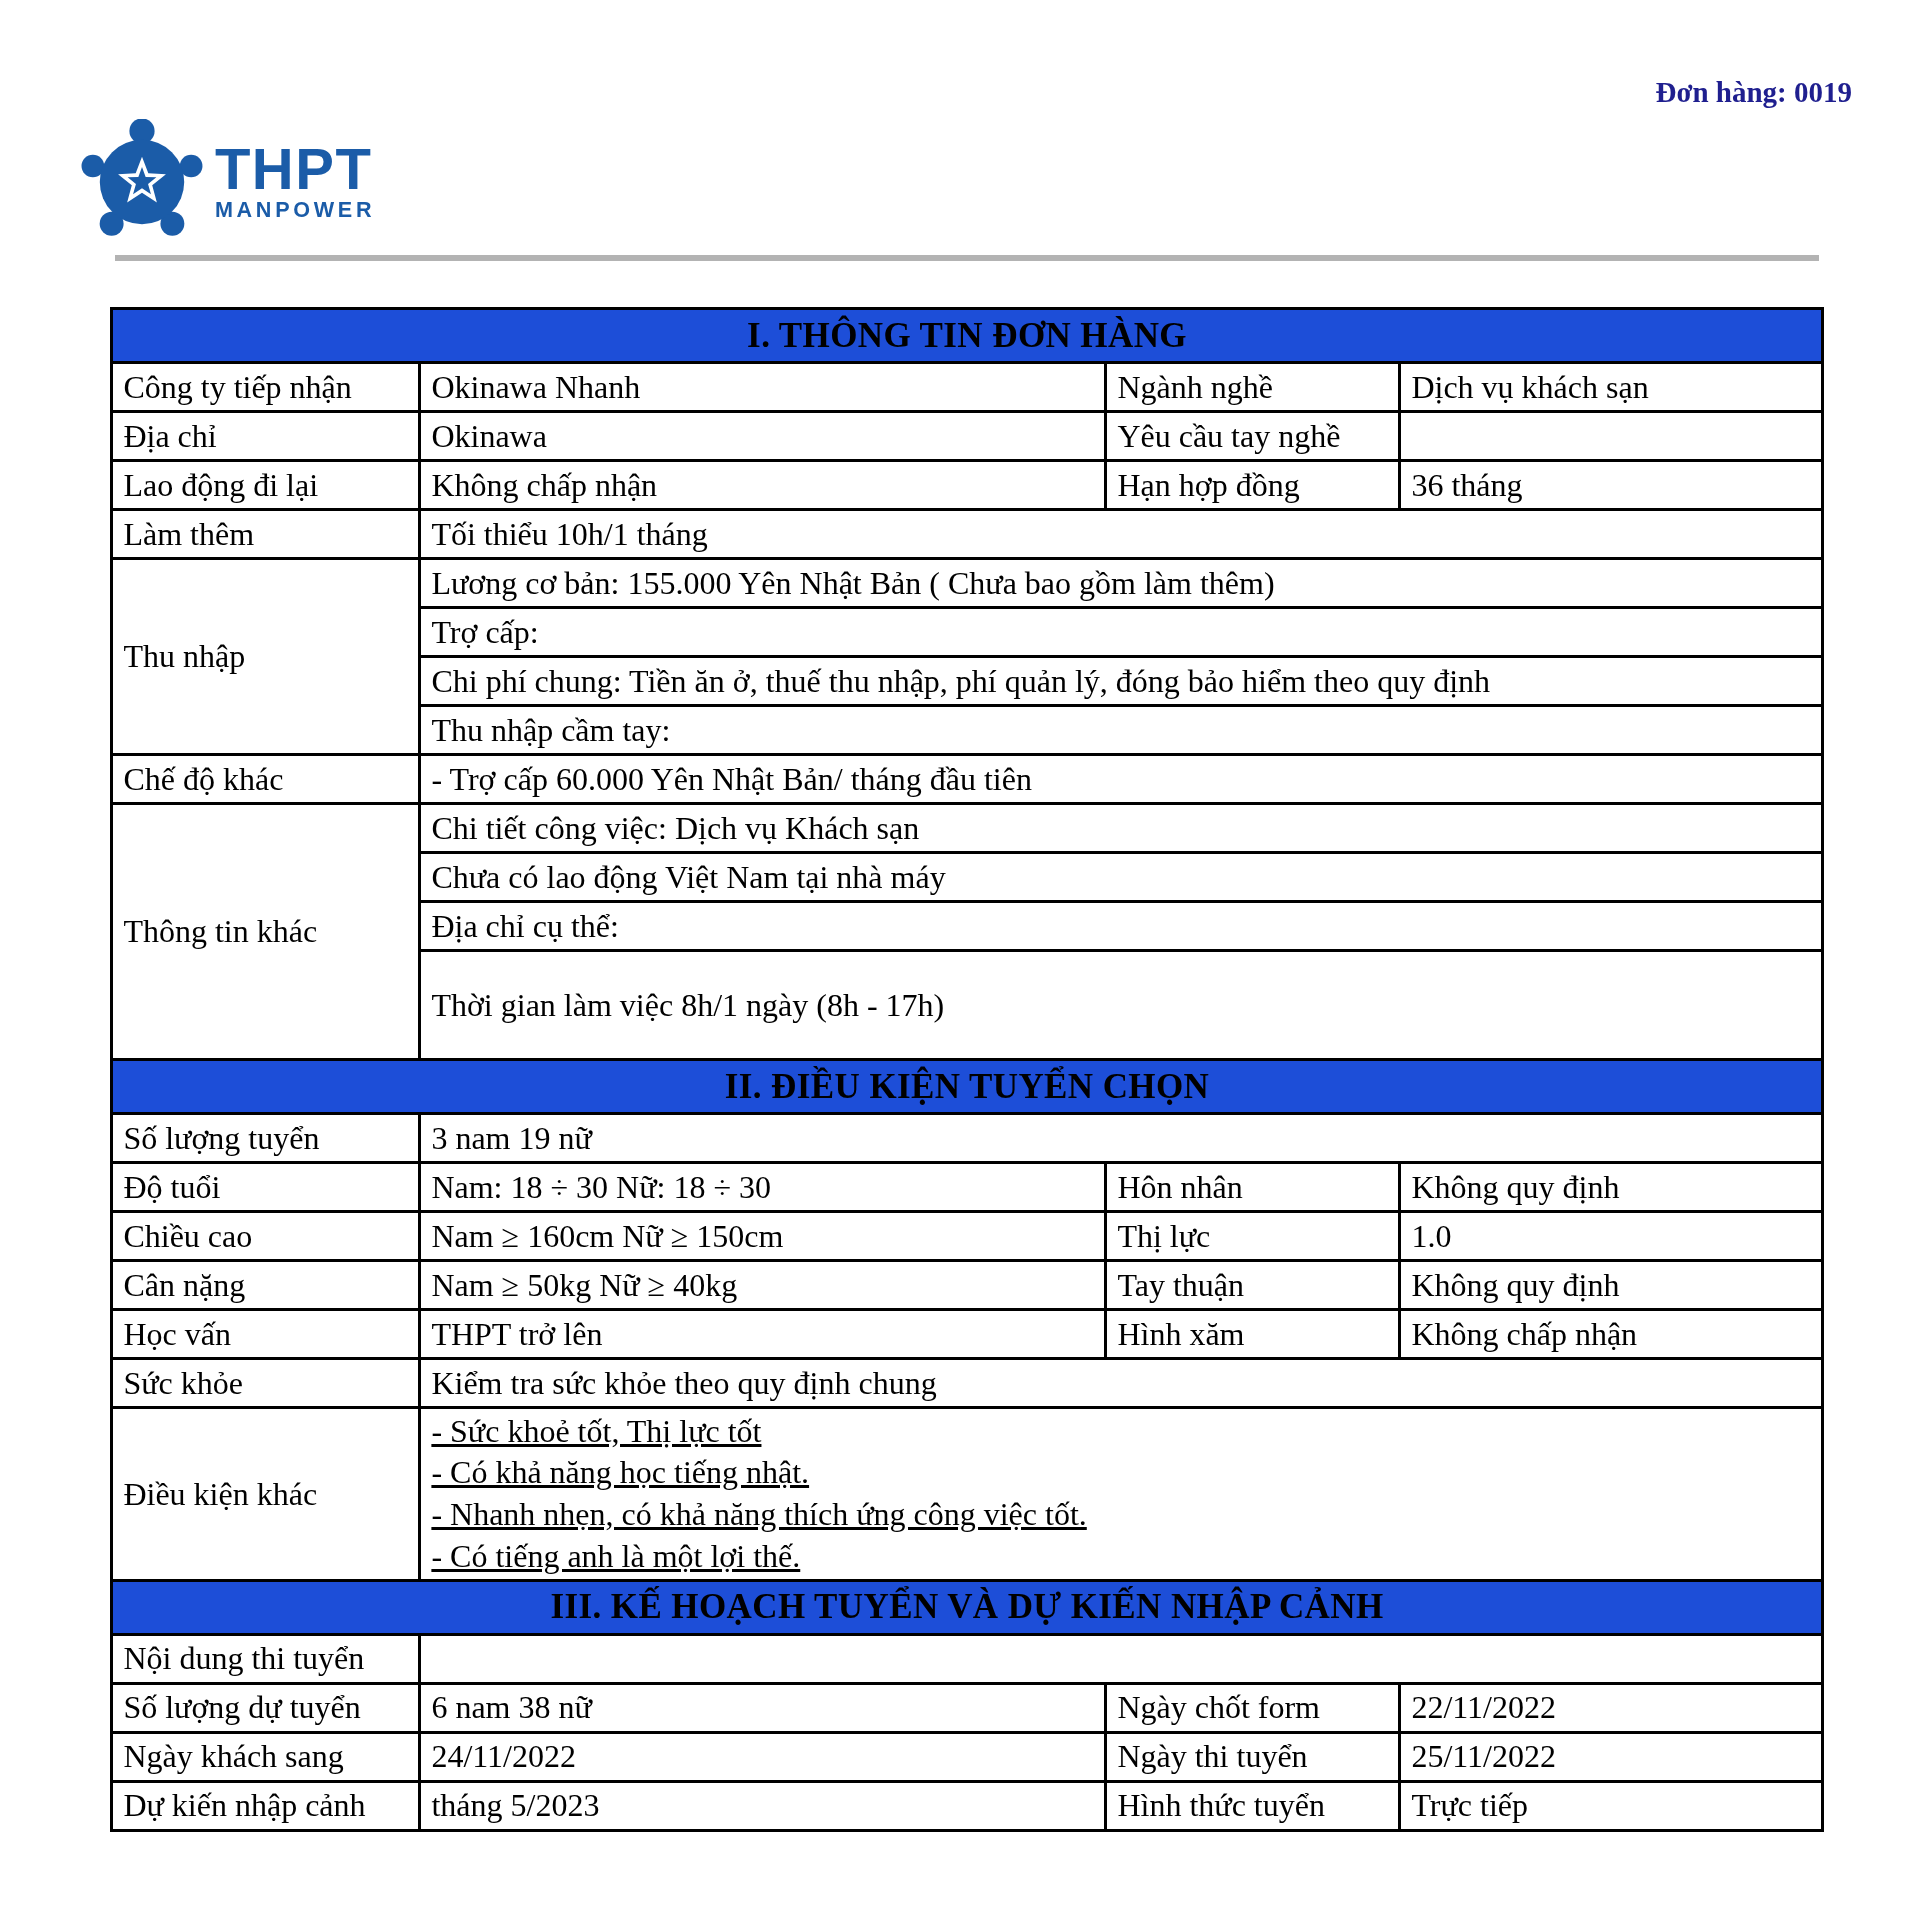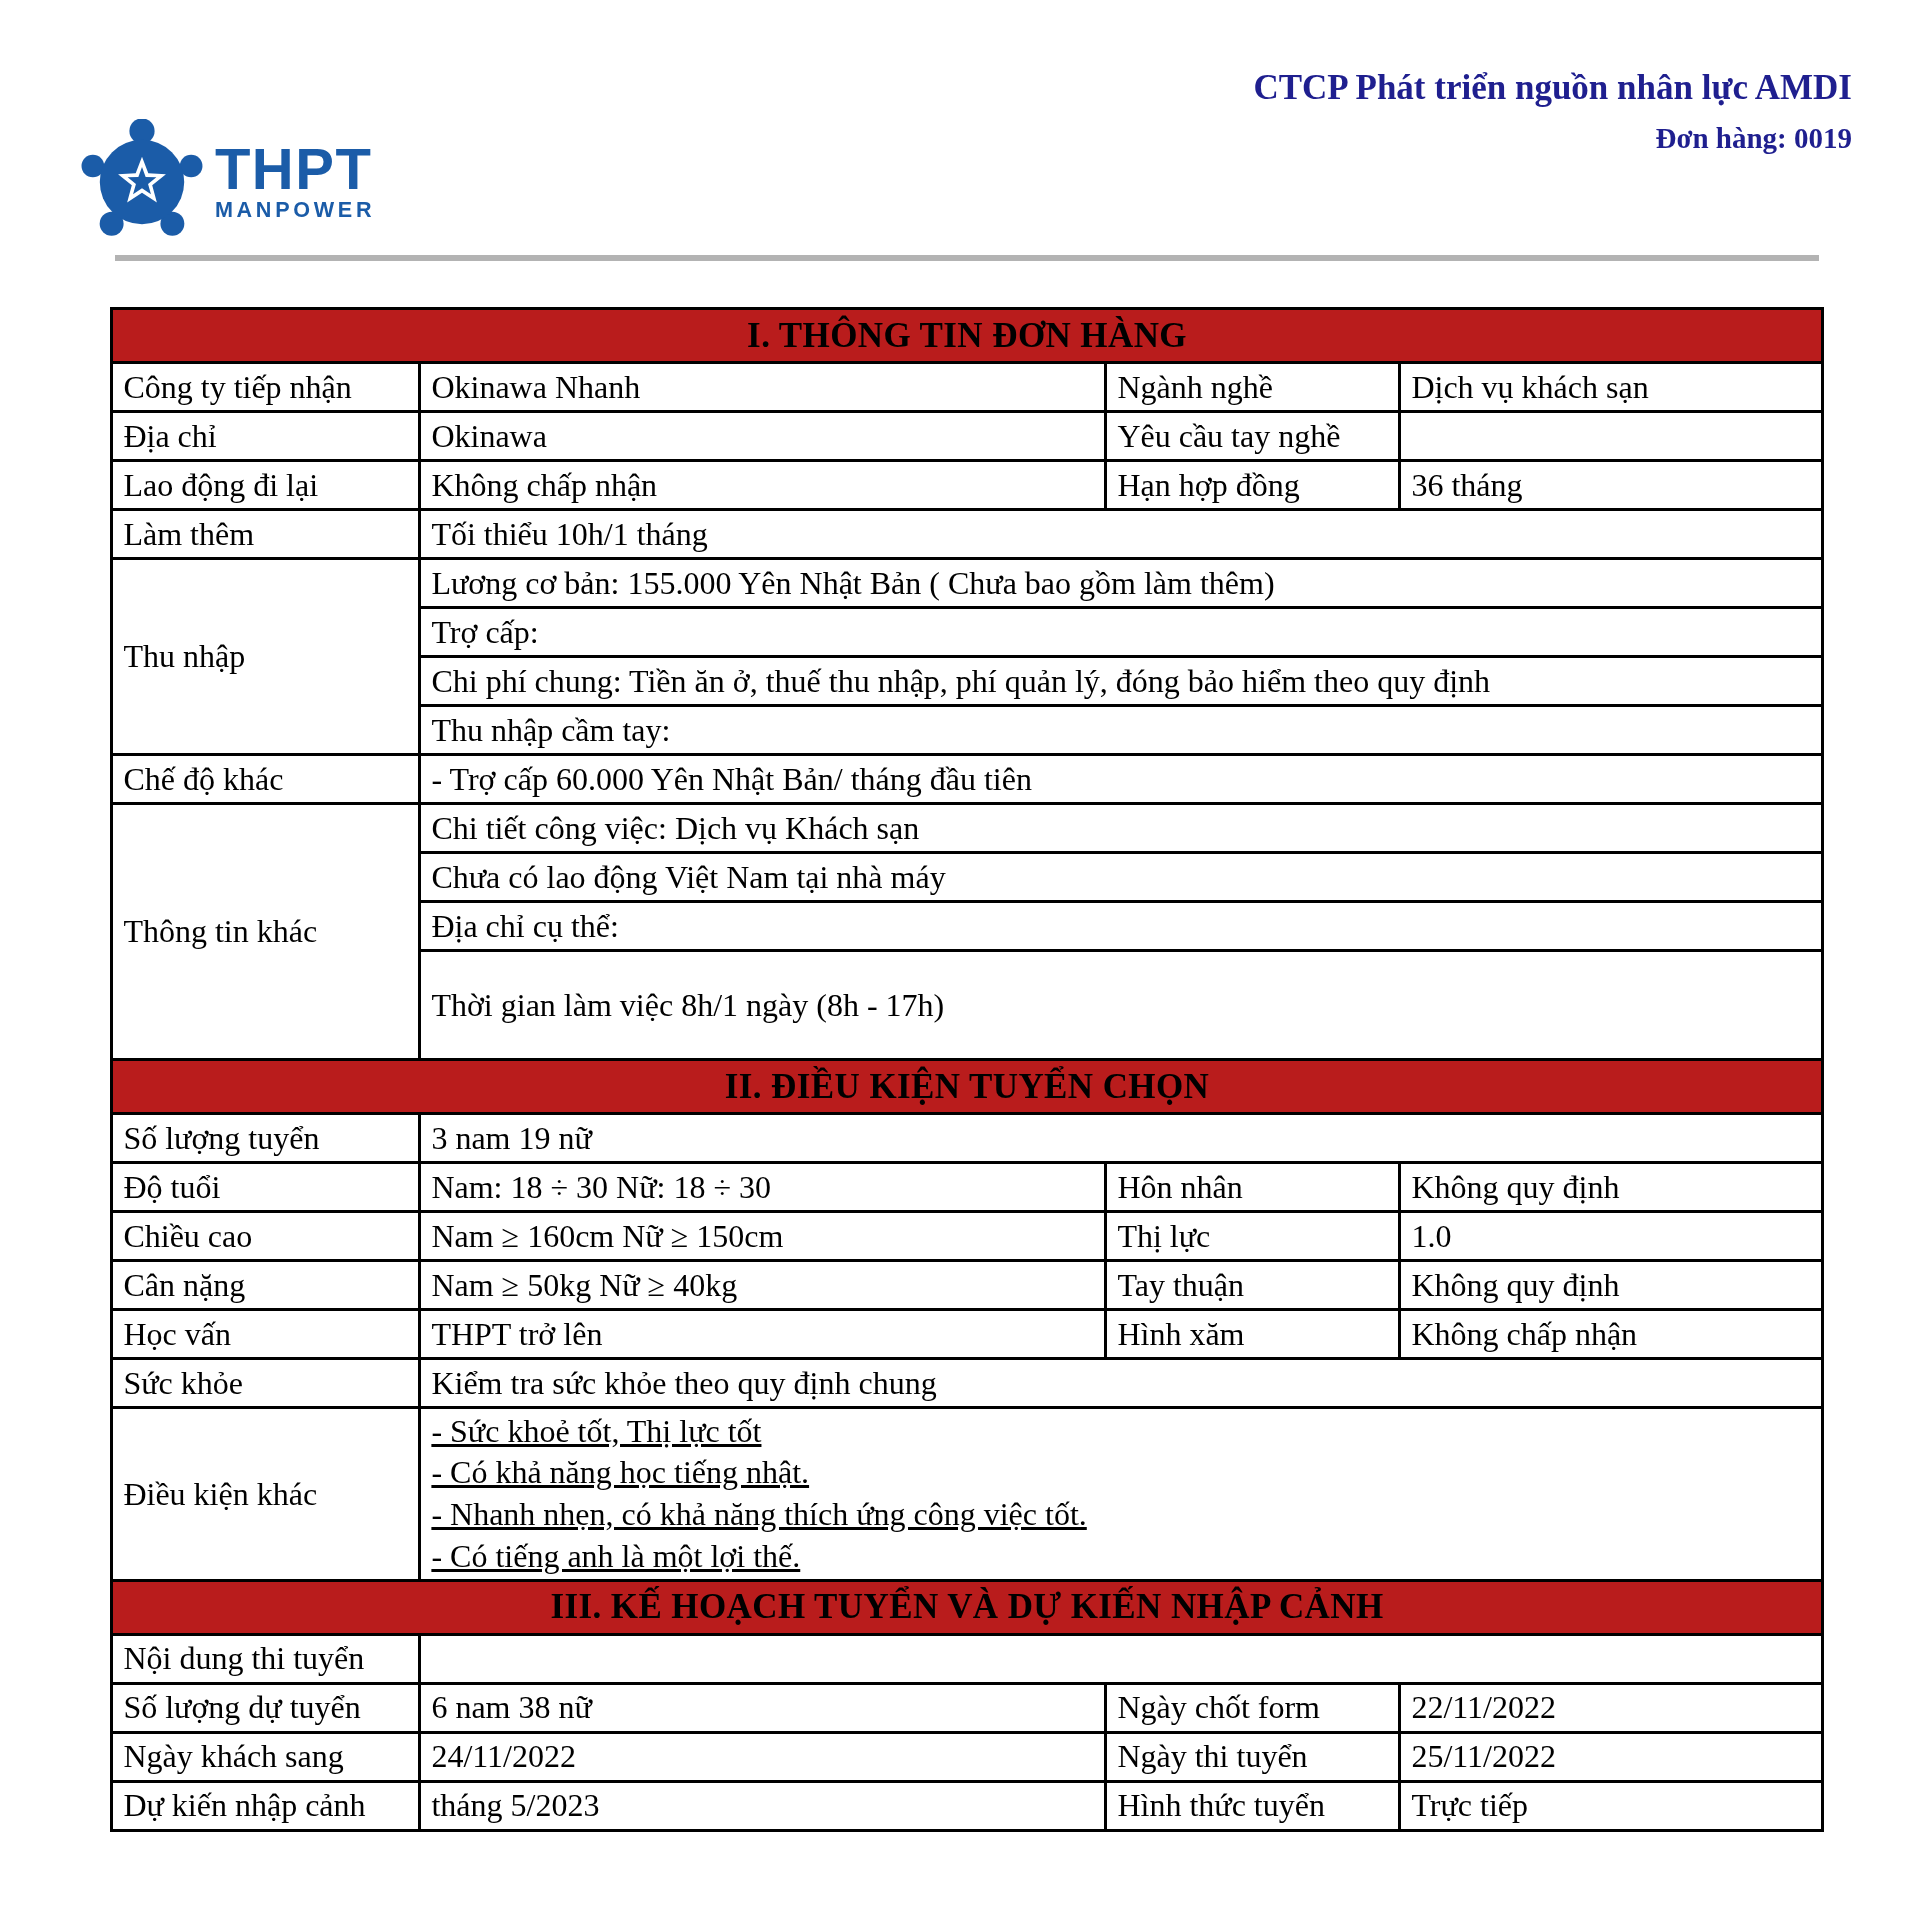--- a/index.html
+++ b/index.html
@@ -43,21 +43,21 @@
     border: 3px solid #000;
     font-size: 32px;
     padding: 1.5px 10.4px;
     vertical-align: middle;
     overflow: hidden;
     white-space: nowrap;
   }
   tr.row { height: 49px; }
   tr.sec { height: 54px; }
   tr.sec td {
-    background: #b91c1c;
+    background: #1d4ed8;
     font-weight: bold;
     text-align: center;
     font-size: 35px;
     letter-spacing: 0.4px;
   }
   tr.tall { height: 109px; }
   td.top { vertical-align: top; padding-top: 7.4px; }
   tr.xtall { height: 169px; }
   td.multiline { white-space: normal; }
   td.multiline div { line-height: 1.3; text-decoration: underline; }
@@ -80,21 +80,20 @@
         </g>
         <polygon fill="#ffffff" points="50,30 55,43.1 69,43.8 58.1,52.6 61.8,66.2 50,58.5 38.2,66.2 41.9,52.6 31,43.8 45,43.1"></polygon>
         <polygon fill="#1b5ca8" points="50,38 52.9,46 61.4,46.3 54.8,51.5 57.1,59.7 50,55 42.9,59.7 45.2,51.5 38.6,46.3 47.1,46"></polygon>
       </svg>
       <div class="logo-text">
         <div class="logo-brand">THPT</div>
         <div class="logo-sub">MANPOWER</div>
       </div>
     </div>
     <div class="header-right">
-      <div class="company-name">CTCP Phát triển nguồn nhân lực AMDI</div>
       <div class="order-number">Đơn hàng: 0019</div>
     </div>
   </div>
 
   <div class="rule"></div>
 
 
   <table class="doc">
     <colgroup>
       <col style="width:308px">

